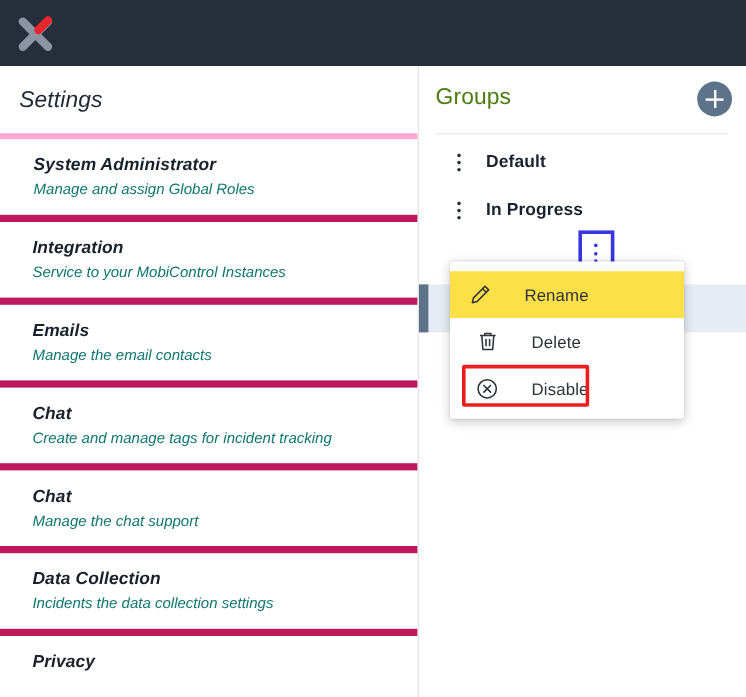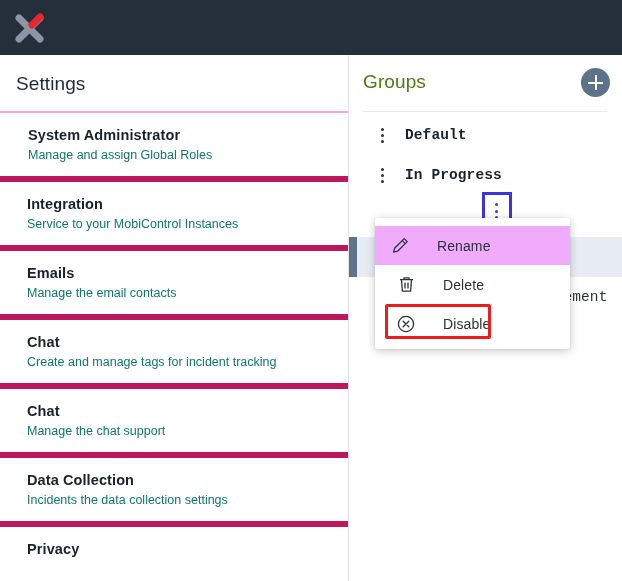--- a/index.html
+++ b/index.html
@@ -34,38 +34,39 @@
     position: absolute; left: 348px; top: 0;
     width: 1px; height: 526px;
     background: #e3e3e3;
   }
 
   
   .left-pane {
     position: absolute; left: 0; top: 0;
     width: 348px; height: 526px;
     overflow: hidden;
+    font-style: italic;
   }
   .pane-title {
     font-size: 19px;
     color: #1d2a36;
     padding: 18px 0 0 16px;
     font-weight: 400;
     letter-spacing: .1px;
   }
   .settings-list {
     margin-top: 16px;
   }
   .set-item {
     position: relative;
     padding: 12px 16px 11px 27px;
     border-top: 6px solid #be185d;
     cursor: pointer;
   }
-  .set-item:first-child { border-top: 2px solid #f9a8d4; padding-left: 28px; }
+  .set-item:first-child { border-top: 5px solid #f9a8d4; padding-left: 28px; }
   .set-item .st {
     font-size: 14.5px;
     font-weight: 700;
     color: #18222c;
     line-height: 20px;
     letter-spacing: .1px;
   }
   .set-item .ss {
     font-size: 12.5px;
     color: #0f766e;
@@ -145,21 +146,20 @@
   .kebab i:nth-child(1) { top: 6px; }
   .kebab i:nth-child(2) { top: 12px; }
   .kebab i:nth-child(3) { top: 18px; }
 
   .group-name {
     font-size: 14.5px;
     font-weight: 700;
     color: #18222c;
     margin-left: 12px;
     letter-spacing: .1px;
-    font-family: Liberation Mono, monospace;
   }
   .group-row.plain .group-name { font-weight: 400; color: #2b323a; }
 
   .group-row.selected { background: #e7ecf4; }
   .group-row.selected::before {
     content: "";
     position: absolute; left: 0; top: 0; bottom: 0;
     width: 8px; background: #5c7389;
   }
 
@@ -186,21 +186,21 @@
     padding: 8px 0 6px 0;
     z-index: 40;
   }
   .ctx-item {
     display: flex;
     align-items: center;
     height: 39px;
     padding-left: 18px;
     cursor: pointer;
   }
-  .ctx-item.hover { background: #f0abfc; padding-left: 12px; }
+  .ctx-item.hover { background: #fde047; padding-left: 12px; }
   .ctx-icon {
     width: 26px; height: 26px;
     flex: 0 0 auto;
     display: flex; align-items: center; justify-content: center;
   }
   .ctx-label {
     margin-left: 24px;
     font-size: 14px;
     color: #2b323a;
     letter-spacing: .1px;

